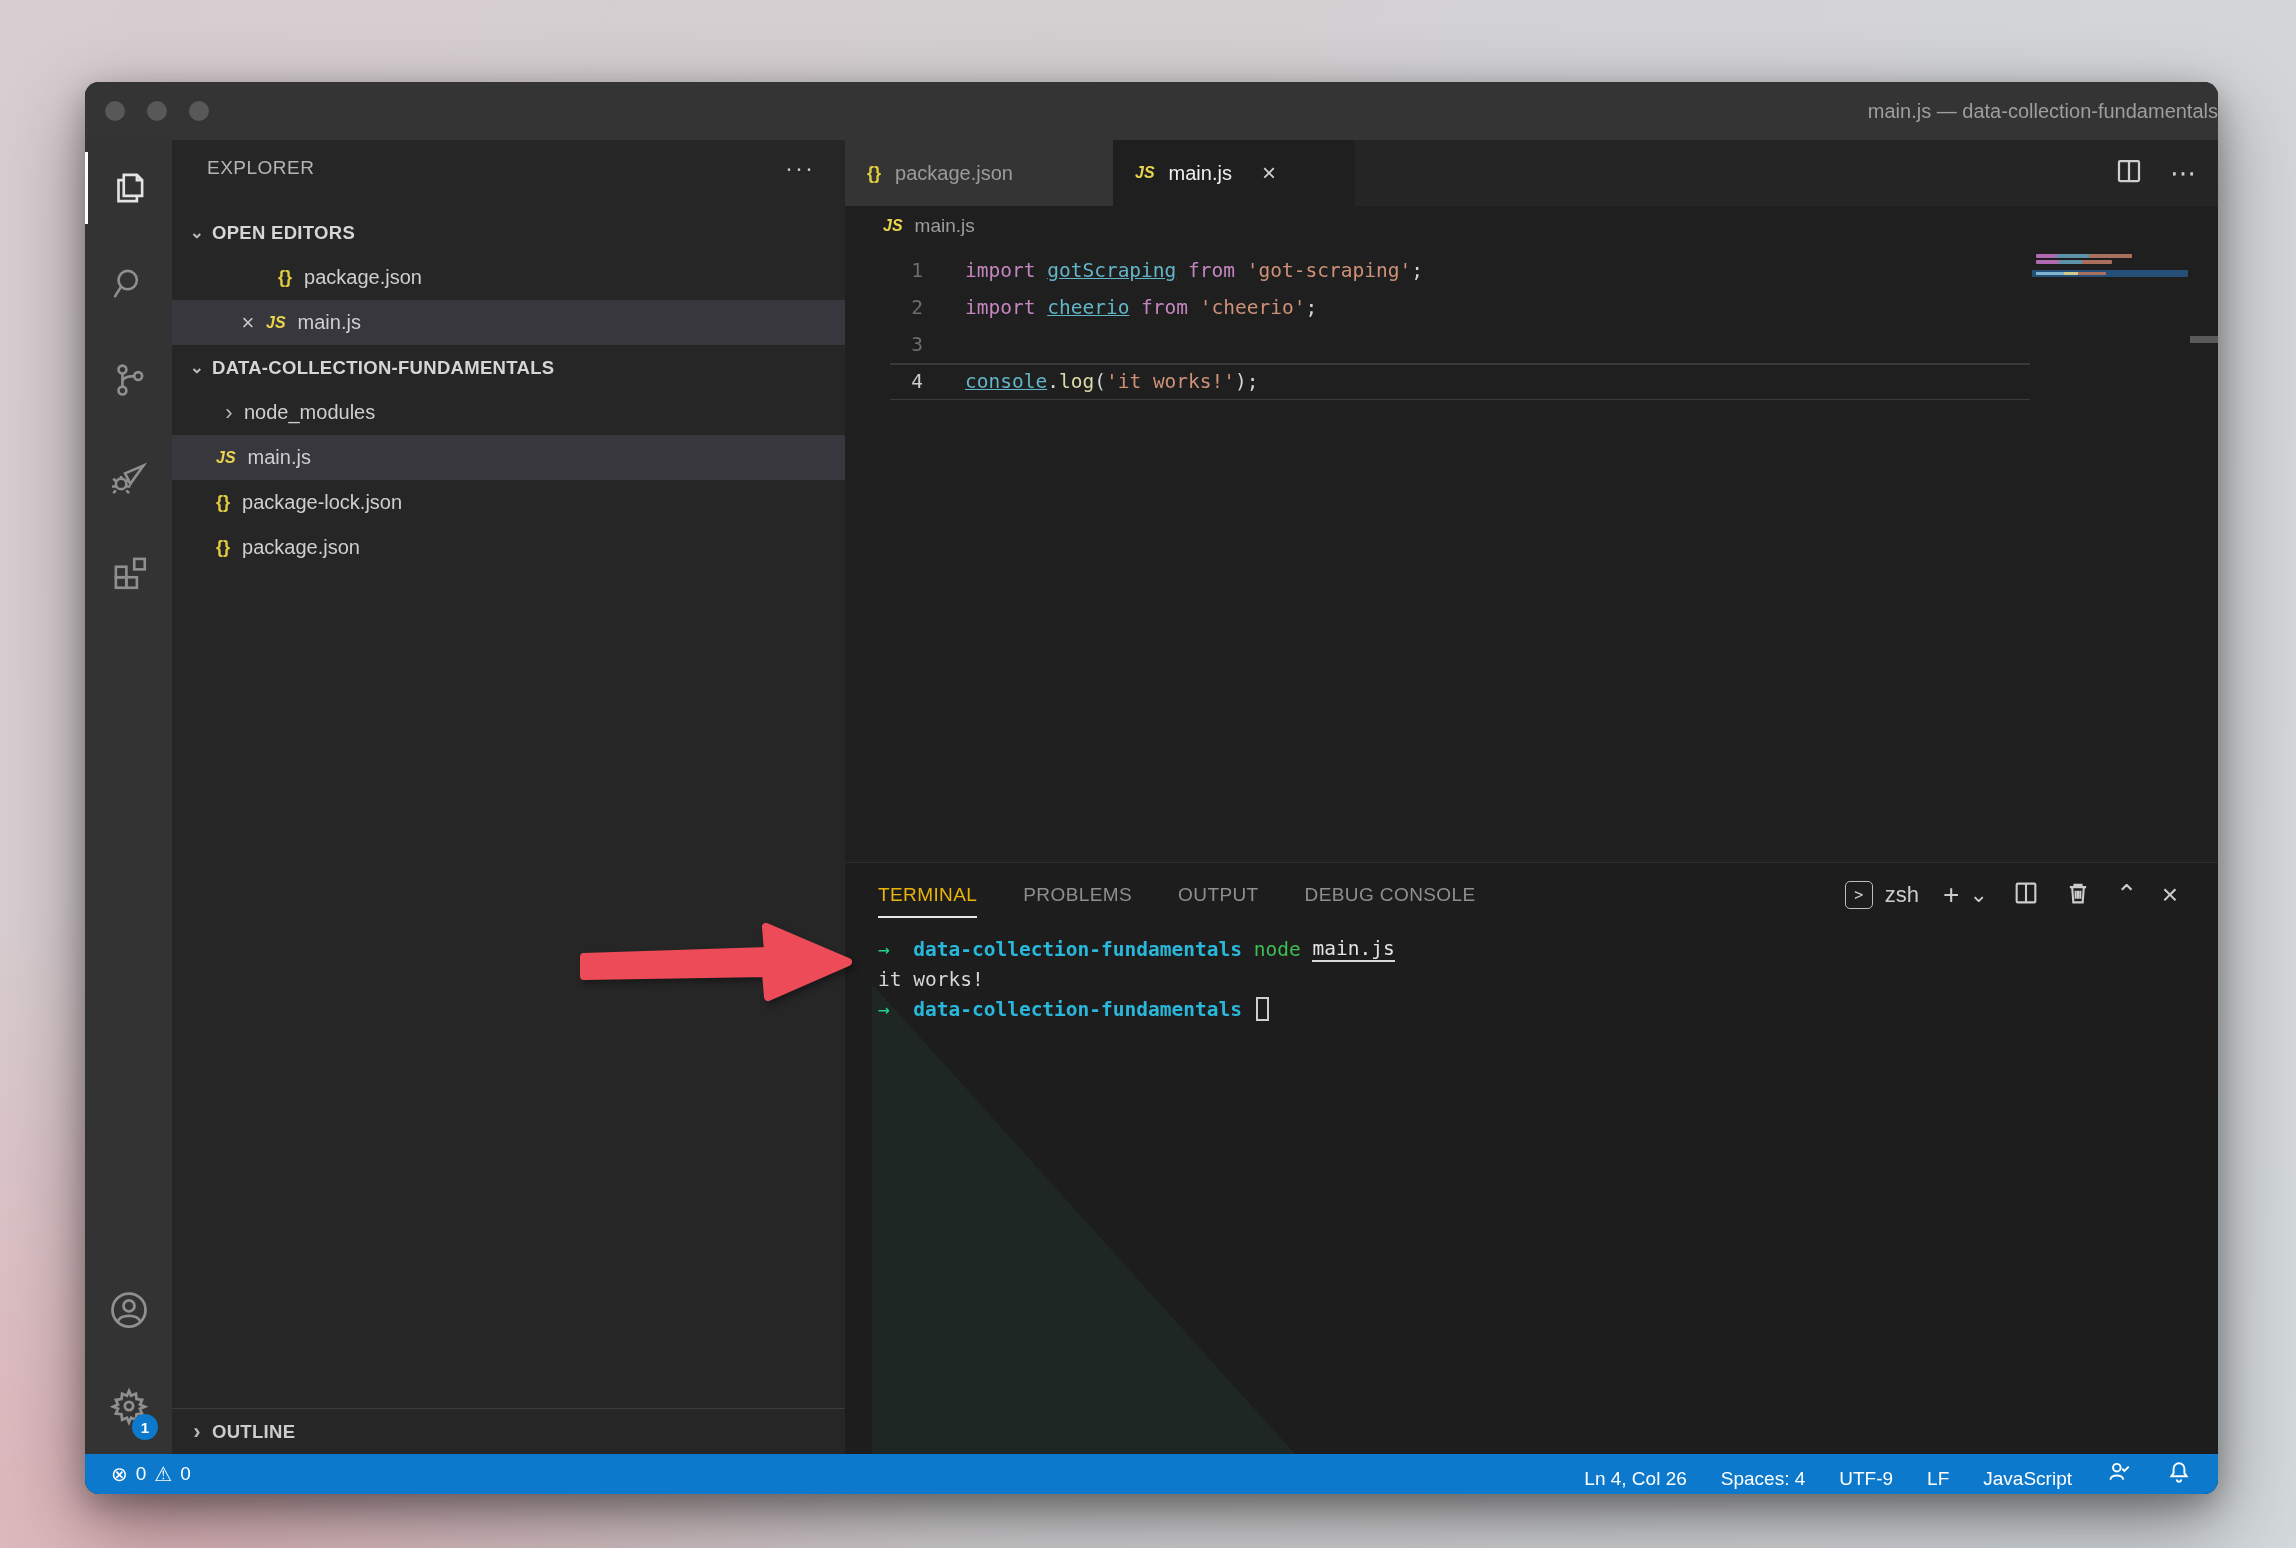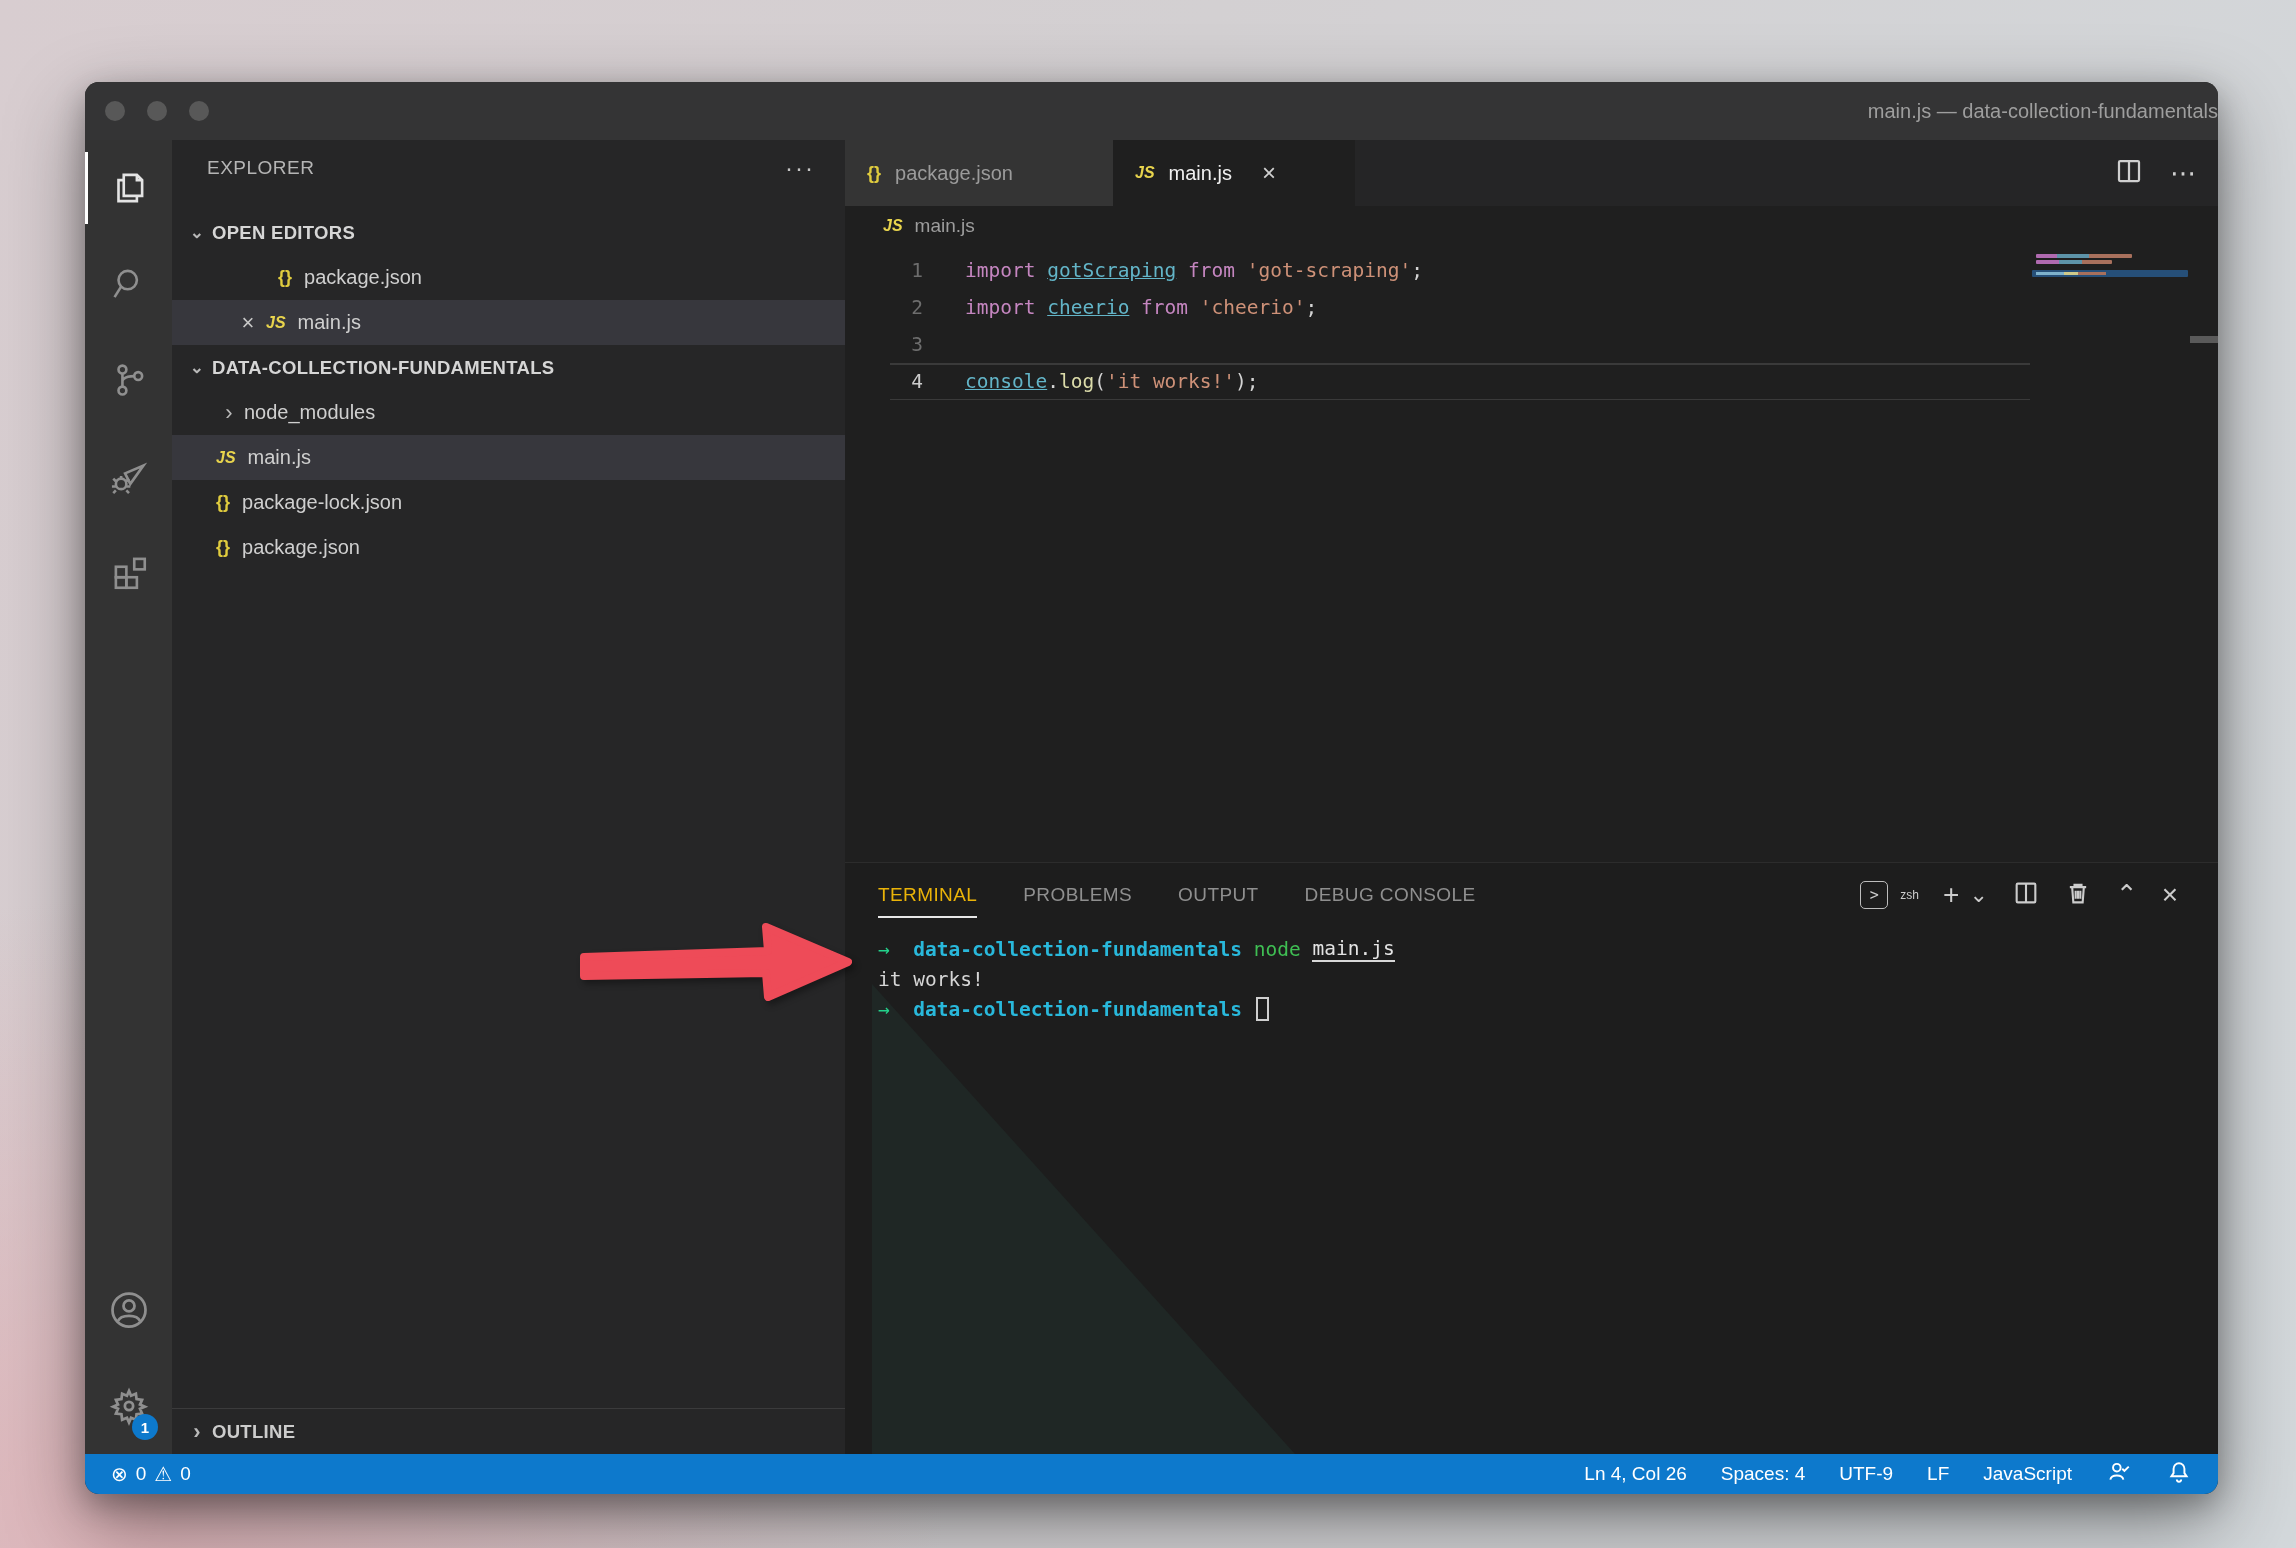--- a/index.html
+++ b/index.html
@@ -71,35 +71,35 @@
   .mm-cur::before { content:""; position:absolute; left:4px; top:2px; width:70px; height:3px; background:linear-gradient(90deg,#7fb2cc 0 40%,#cfc98a 40% 60%,#a8705c 60% 100%); }
   .scrollbar-handle { position:absolute; right:0; top:90px; width:28px; height:7px; background:#5a5a5a; }
   
   .panel { height:592px; background:#1d1d1d; border-top:1px solid #2c2c2c; position:relative; flex-shrink:0; overflow:hidden; }
   .panel-header { height:63px; display:flex; align-items:center; padding-left:33px; position:relative; }
   .ptab { font-size:19px; letter-spacing:.4px; color:#8f8f8f; margin-right:46px; height:63px; display:flex; align-items:center; position:relative; }
   .ptab.active { color:#eab308; }
   .ptab.active::after { content:""; position:absolute; left:0; right:0; bottom:8px; height:2px; background:#e7e7e7; }
   .panel-actions { position:absolute; right:40px; top:0; height:63px; display:flex; align-items:center; gap:24px; color:#cccccc; }
   .zsh-box { width:28px; height:28px; border:1.6px solid #bdbdbd; border-radius:5px; font-family:"DejaVu Sans Mono",monospace; font-size:15px; color:#cccccc; display:flex; align-items:center; justify-content:center; }
-  .zsh-label { font-size:12px; color:#cccccc; margin-left:-12px; }
+  .zsh-label { font-size:22px; color:#cccccc; margin-left:-12px; }
   .pa-glyph { font-size:22px; }
   .term { position:relative; padding:8px 0 0 33px; font-family:"DejaVu Sans Mono", monospace; font-size:19.5px; color:#d6d6d6; }
   .term-row { height:30px; display:flex; align-items:center; white-space:pre; }
   .t-arrow { color:#23d18b; }
   .t-dir { color:#29b8db; font-weight:bold; }
   .t-cmd { color:#3fbe53;text-align:center; }
   .t-arg { color:#e3e3e3; border-bottom:2px solid #d8d8d8; }
   .t-out { color:#d6d6d6; }
   .t-cursor { display:inline-block; width:13px; height:24px; border:2px solid #cfcfcf; margin-left:2px; }
   .watermark { position:absolute; left:0; bottom:0; width:450px; height:470px; clip-path:polygon(6% 0, 100% 100%, 6% 100%); background:rgba(42,78,70,.20); pointer-events:none; }
   
   .statusbar { height:40px; background:#0d79cc; color:#ffffff; display:flex; align-items:center; font-size:19px; padding:0 26px; }
   .st-left { display:flex; align-items:center; gap:10px; }
-  .st-right { margin-left:auto; display:flex; align-items:center; gap:34px; }
+  .st-right { margin-left:auto; display:flex; align-items:flex-end; gap:34px; }
   .st-item { display:flex; align-items:center; gap:8px; }
   .st-glyph { font-size:20px; }
   
   .arrow-anno { position:absolute; left:570px; top:905px; width:310px; height:115px; pointer-events:none; filter:drop-shadow(3px 4px 3px rgba(0,0,0,.35)); }
 </style>
 </head>
 <body>
 
 <div class="window">
 

